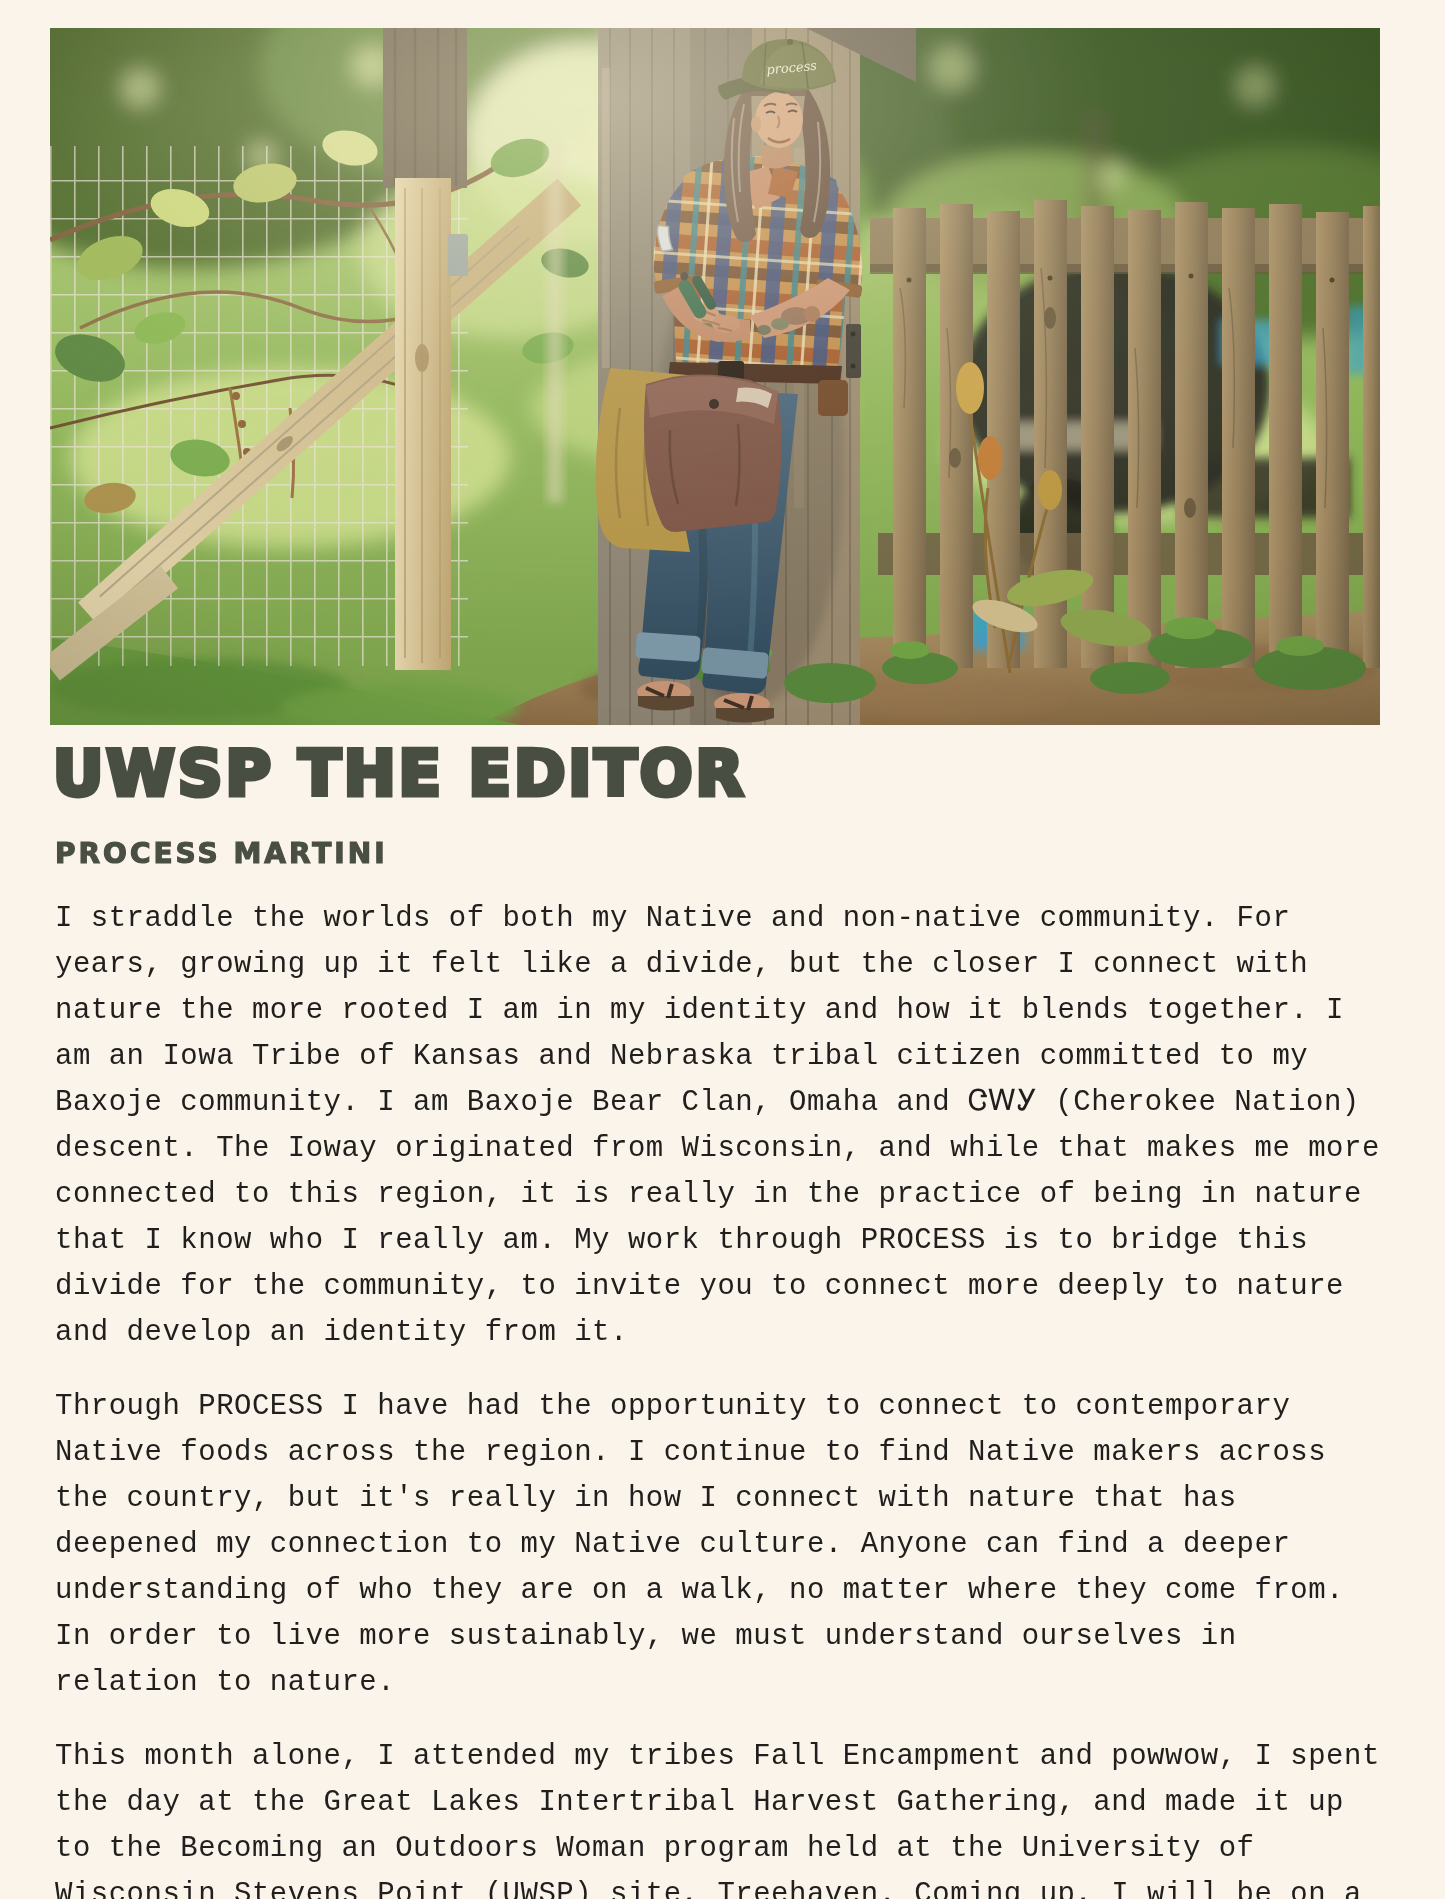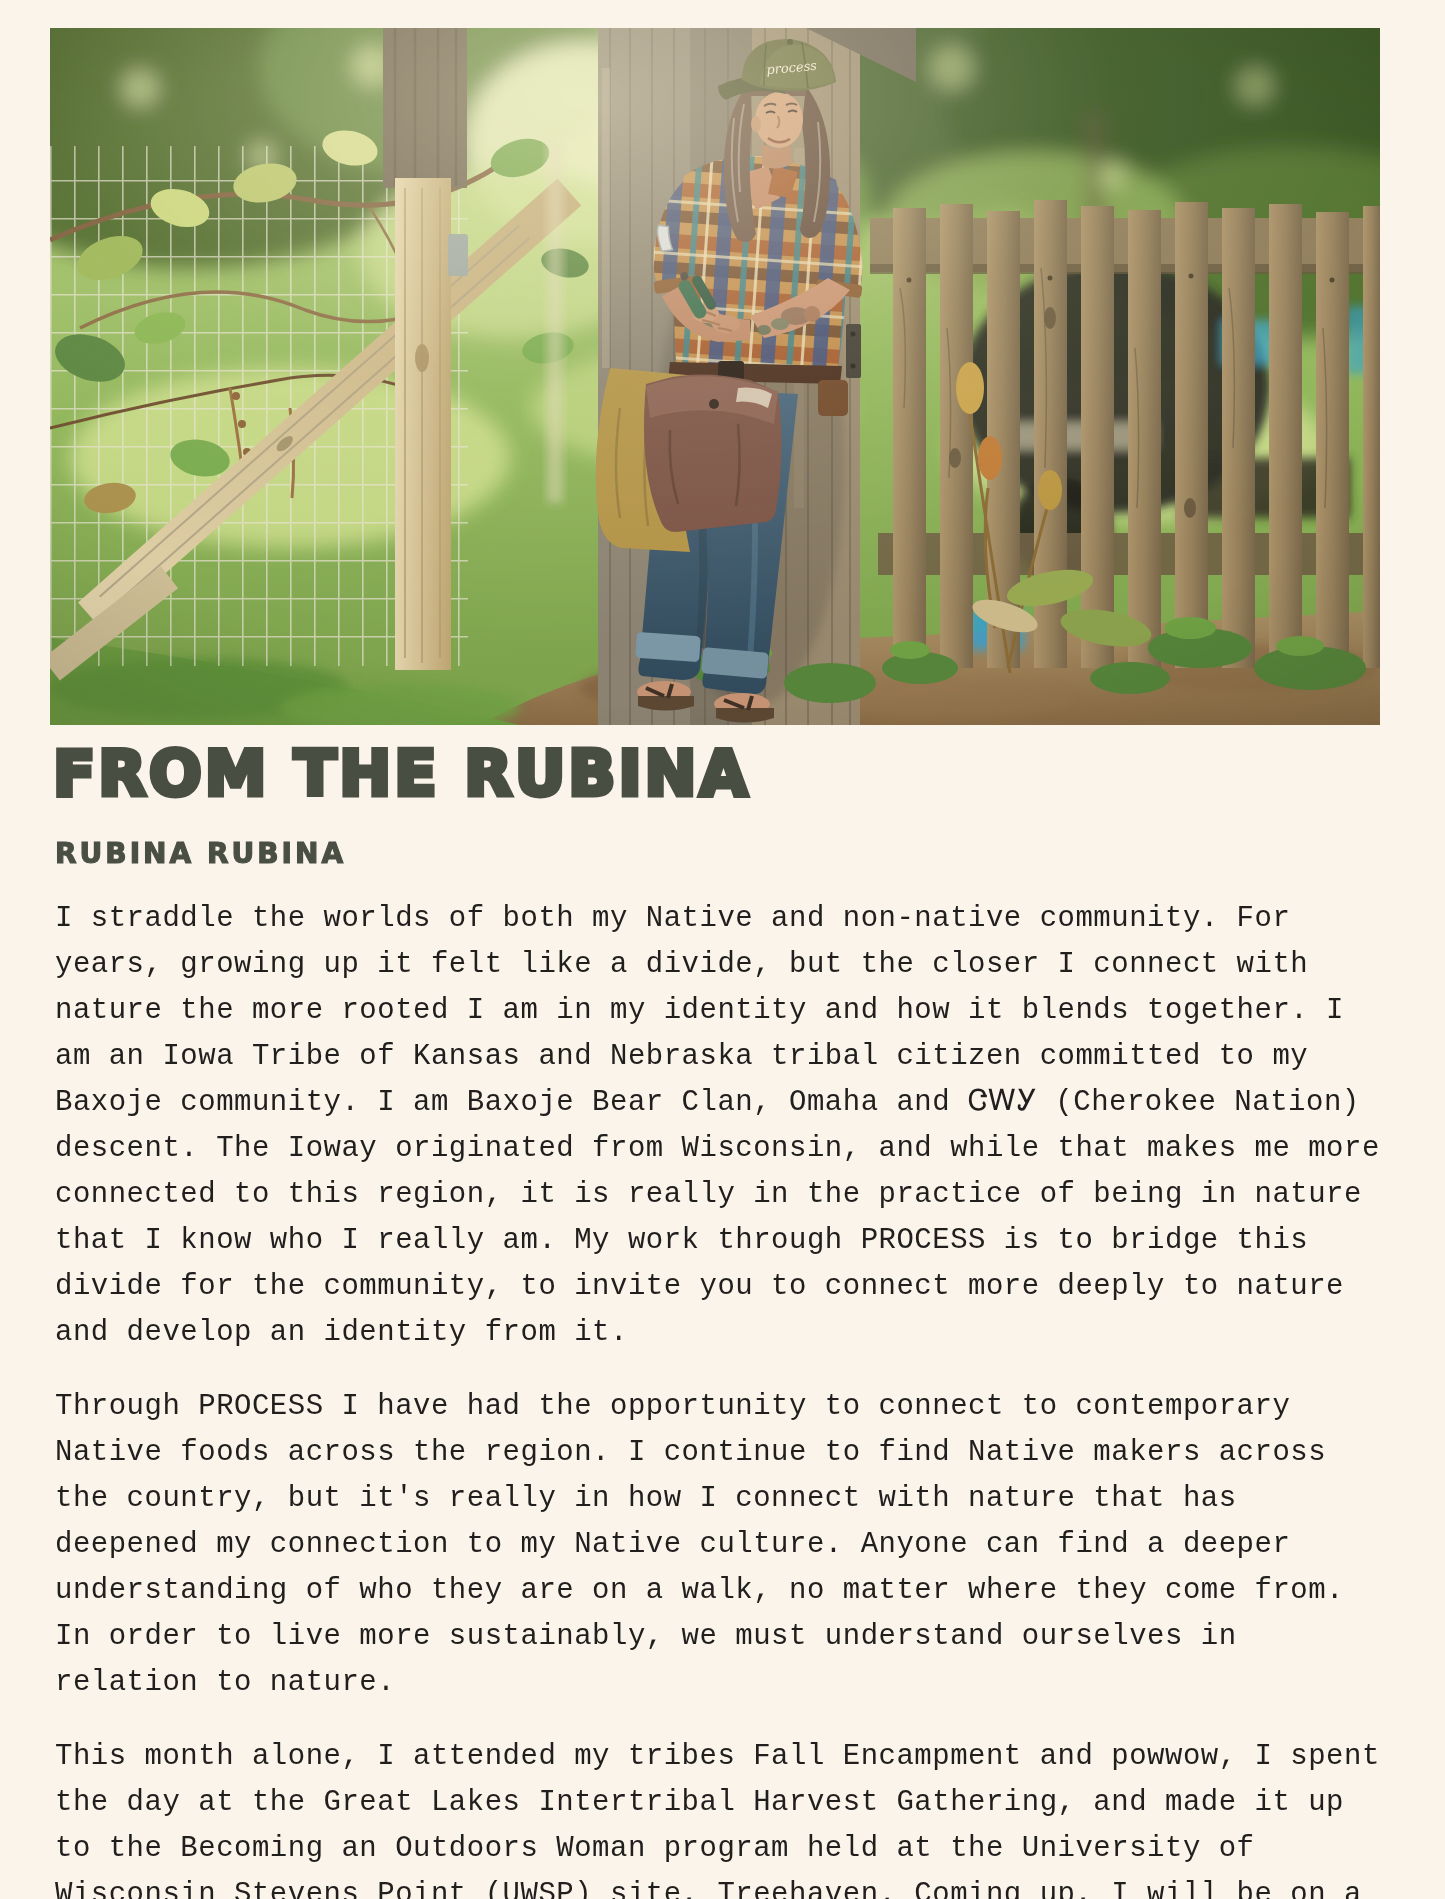--- a/index.html
+++ b/index.html
@@ -355,21 +355,21 @@
         <circle cx="740" cy="14" r="3" fill="#454A28"></circle>
         <text x="742" y="44" font-family="DejaVu Serif, serif" font-size="13" font-style="italic" fill="#ECE7D4" text-anchor="middle" transform="rotate(-5 742 44)">process</text>
       </g>
     </g>
 
     <rect x="0" y="0" width="1330" height="697" fill="url(#sun)"></rect>
     <rect x="0" y="0" width="1330" height="697" fill="url(#vig)"></rect>
   </svg>
 </figure>
 
-<h1 class="page-title">FROM THE RUBINA</h1>
-
-<div class="byline">RUBINA RUBINA</div>
+<h1 class="page-title">UWSP THE EDITOR</h1>
+
+<div class="byline">PROCESS MARTINI</div>
 
 <div class="body-copy">
   <p>I straddle the worlds of both my Native and non-native community. For years, growing up it felt like a divide, but the closer I connect with nature the more rooted I am in my identity and how it blends together. I am an Iowa Tribe of Kansas and Nebraska tribal citizen committed to my Baxoje community. I am Baxoje Bear Clan, Omaha and ᏣᎳᎩ (Cherokee Nation) descent. The Ioway originated from Wisconsin, and while that makes me more connected to this region, it is really in the practice of being in nature that I know who I really am. My work through PROCESS is to bridge this divide for the community, to invite you to connect more deeply to nature and develop an identity from it.</p>
   <p>Through PROCESS I have had the opportunity to connect to contemporary Native foods across the region. I continue to find Native makers across the country, but it's really in how I connect with nature that has deepened my connection to my Native culture. Anyone can find a deeper understanding of who they are on a walk, no matter where they come from. In order to live more sustainably, we must understand ourselves in relation to nature.</p>
   <p>This month alone, I attended my tribes Fall Encampment and powwow, I spent the day at the Great Lakes Intertribal Harvest Gathering, and made it up to the Becoming an Outdoors Woman program held at the University of Wisconsin Stevens Point (UWSP) site, Treehaven. Coming up, I will be on a panel for the Tribal Business Certificate through UWSP. All this is to say that PROCESS is my life’s work and it weaves with my culture and values. As I explore these topics and values, I invite you to find ways you can deepen your relationship to them as well. Cook outside, drink tea, give gifts, and know the history and contemporary context of the lands.</p>
 </div>
 
 </body></html>

